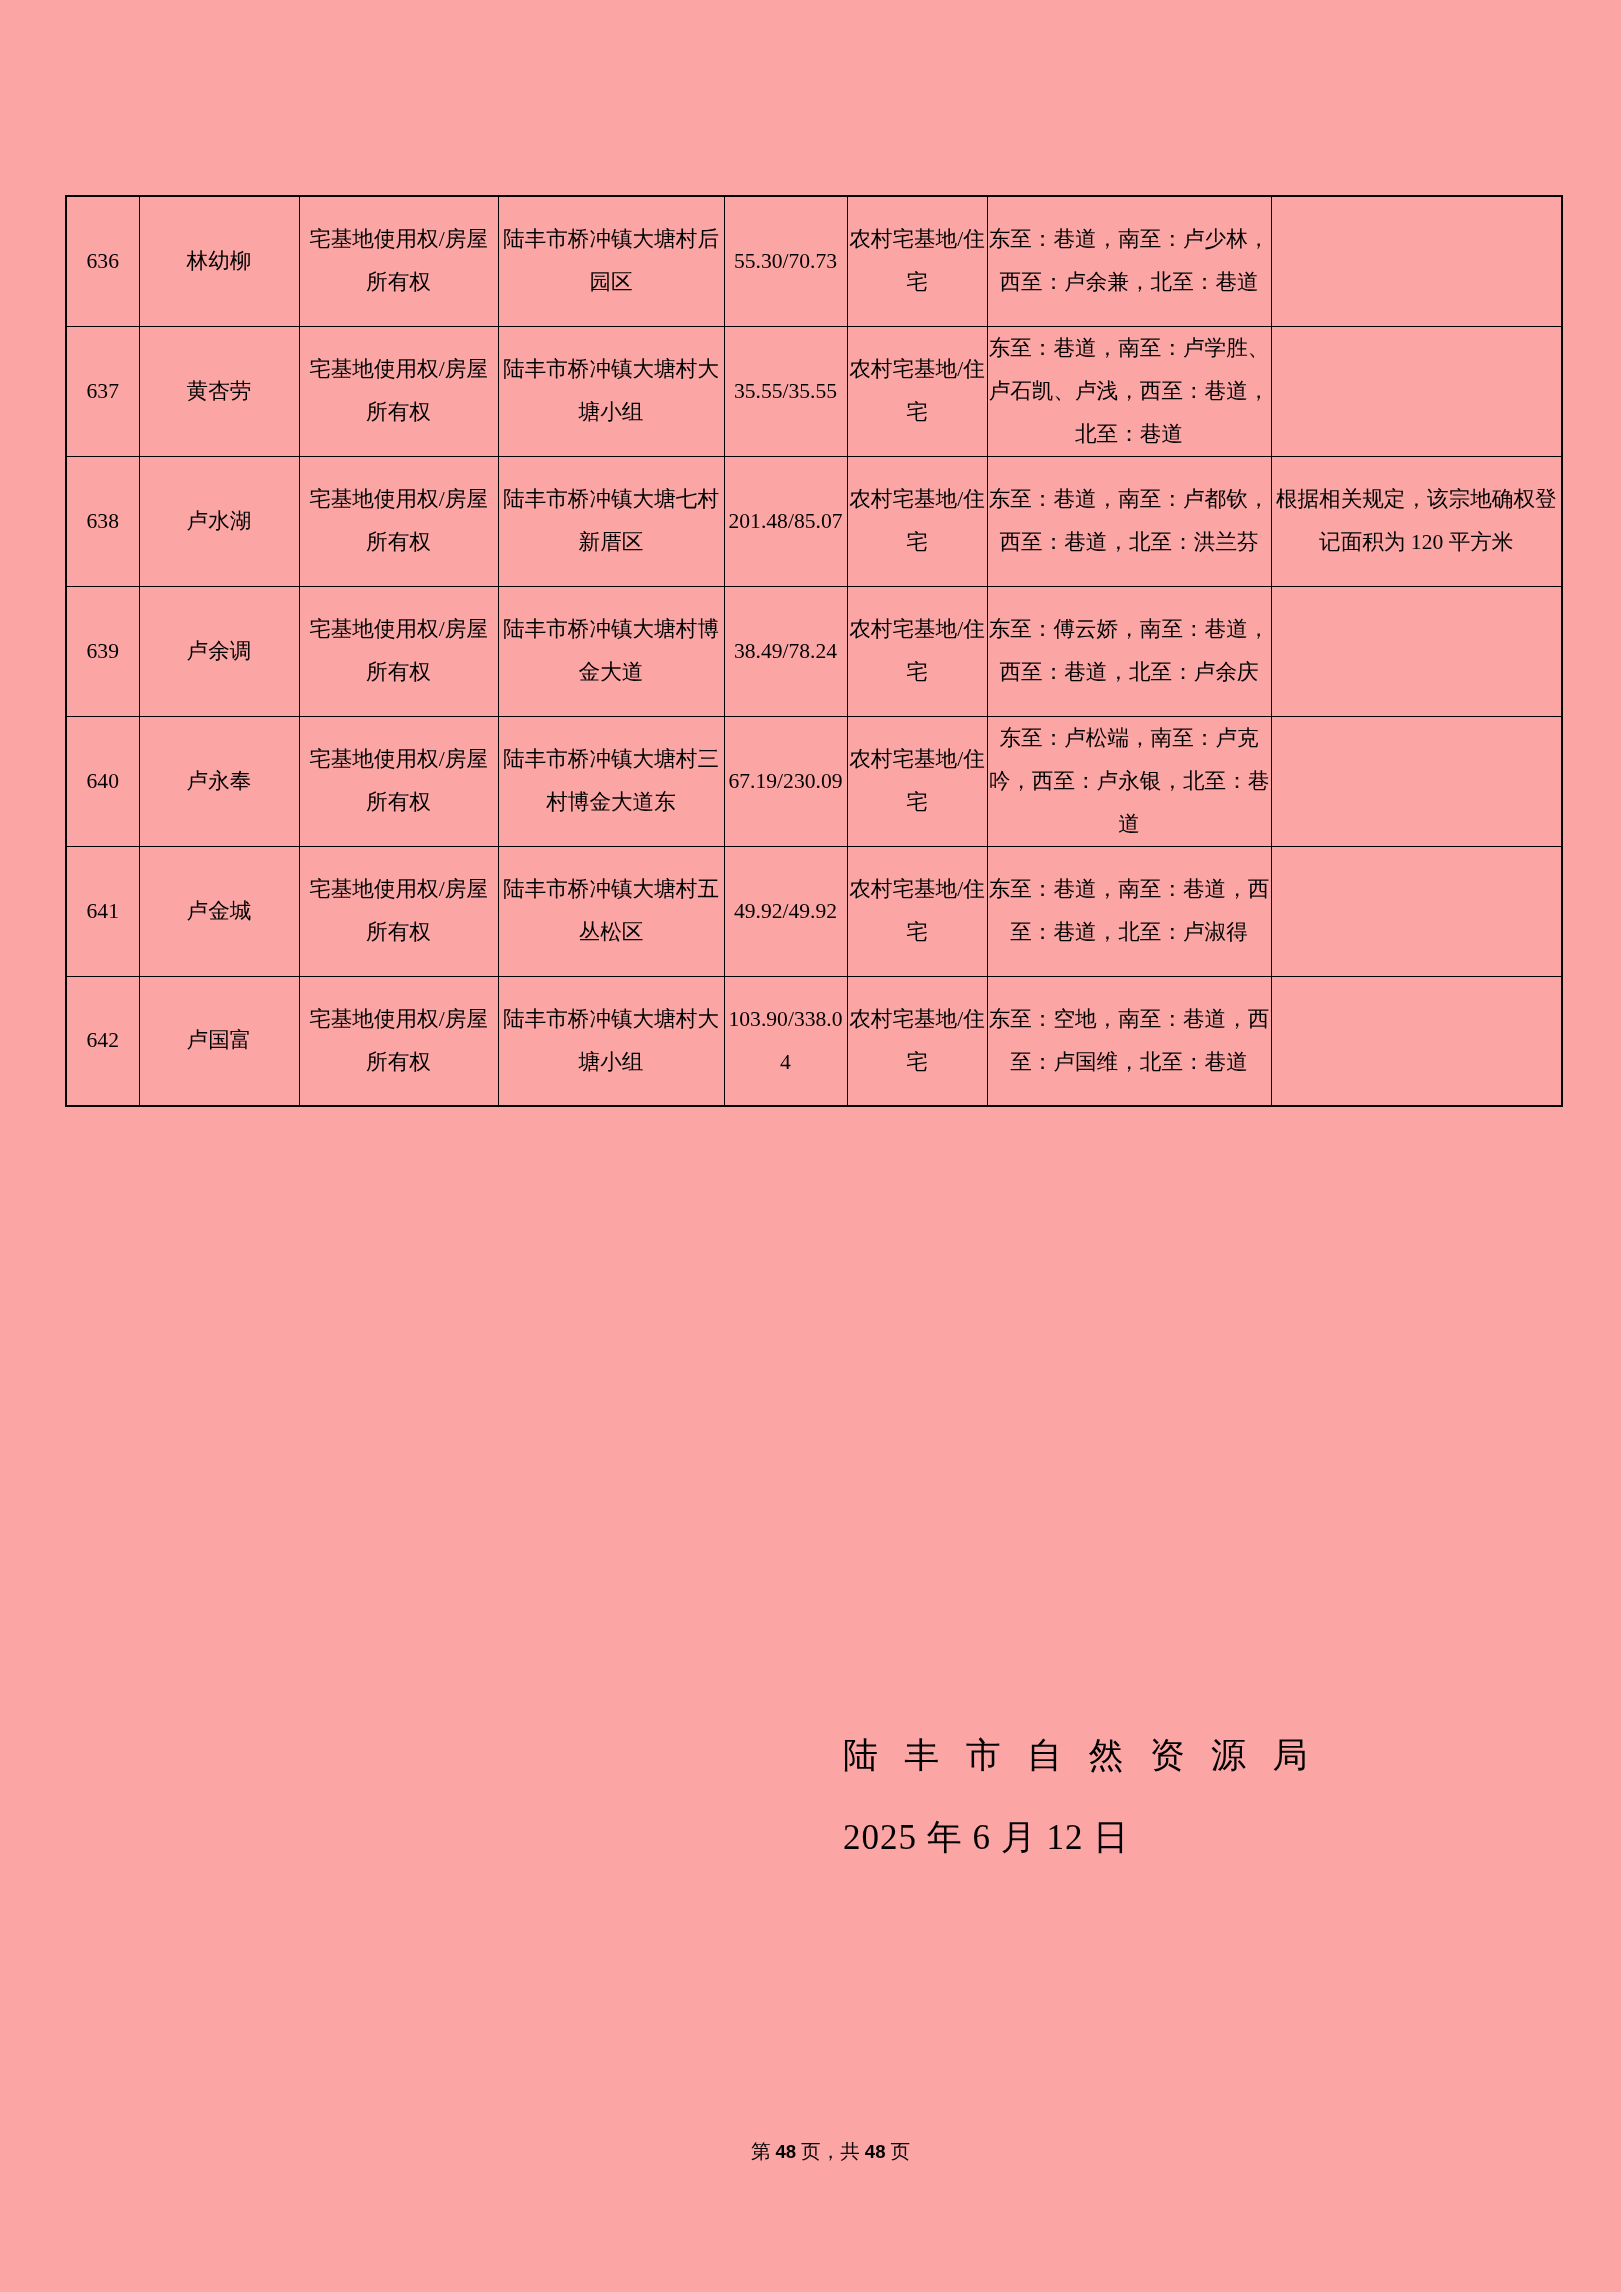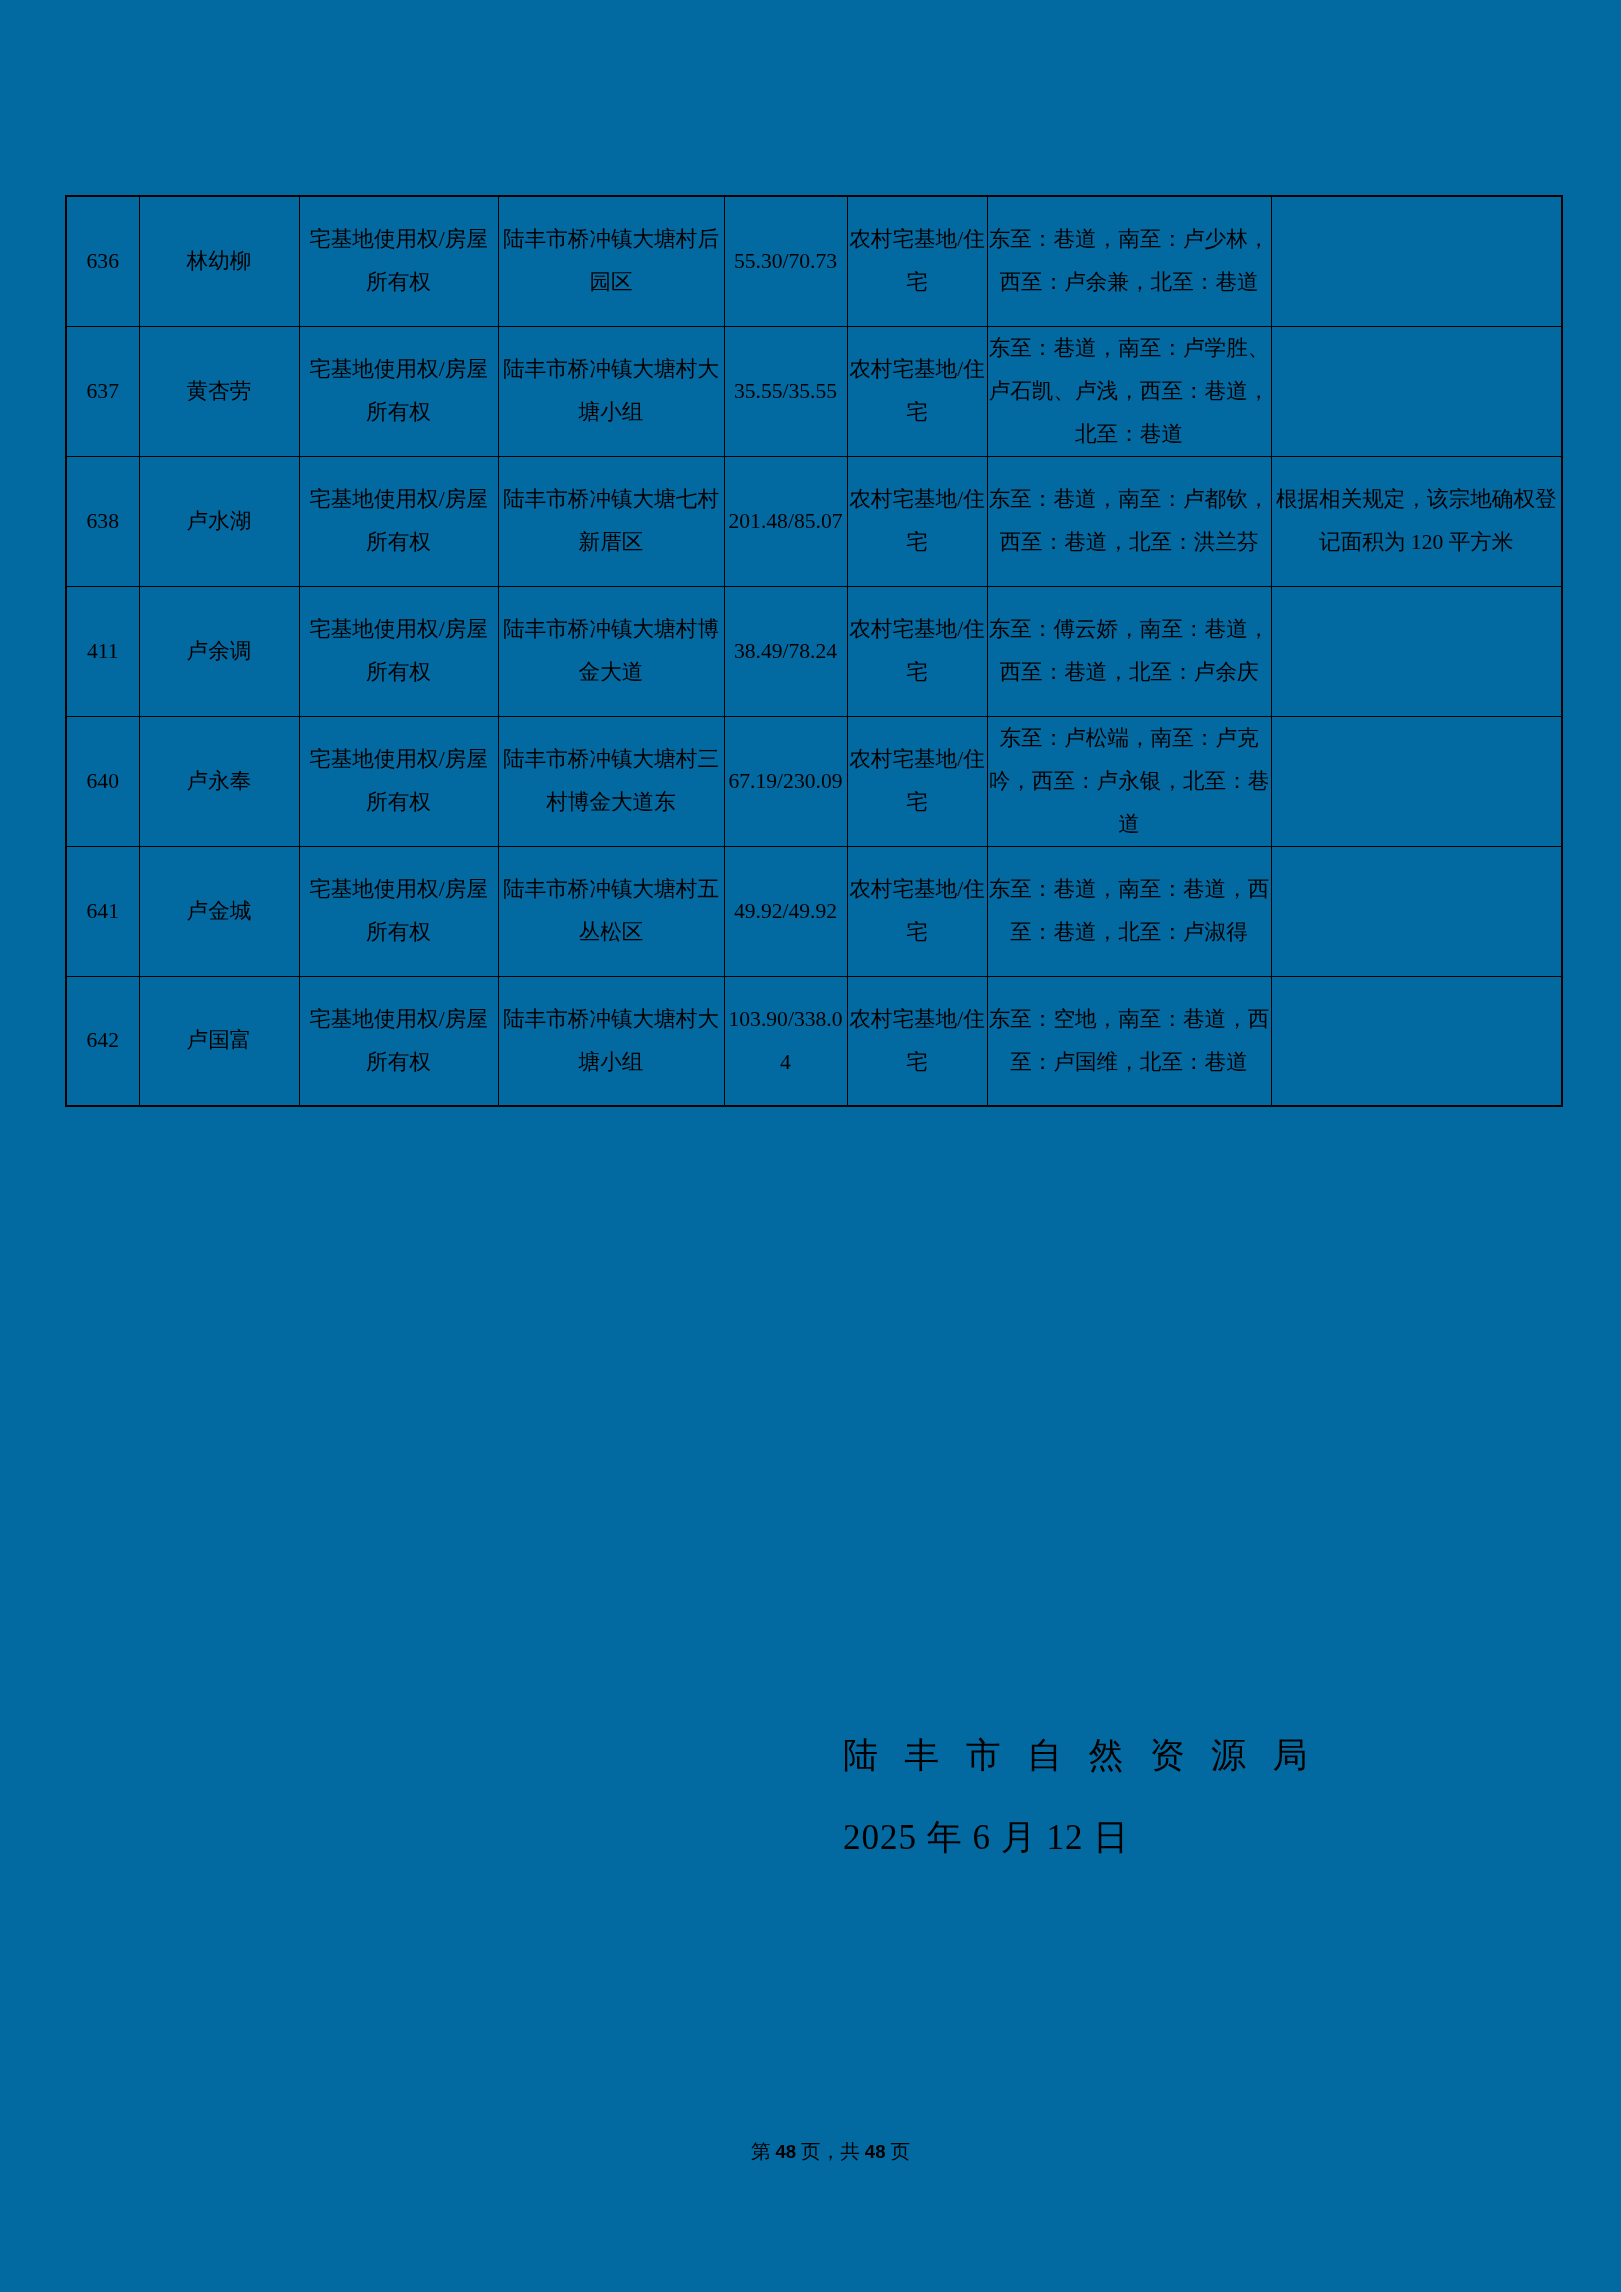--- a/index.html
+++ b/index.html
@@ -4,21 +4,21 @@
 <style>
   html, body {
     margin: 0;
     padding: 0;
     background: #ffffff;
   }
   .page {
     position: relative;
     width: 1621px;
     height: 2293px;
-    background: #0369a1;
+    background: #fca5a5;
     color: #000000;
     font-family: "Liberation Serif", "DejaVu Serif", serif;
     overflow: hidden;
   }
   table.doc-table {
     position: absolute;
     left: 65px;
     top: 195px;
     width: 1496px;
     border-collapse: collapse;
@@ -123,21 +123,21 @@
       <td class="c-no">638</td>
       <td class="c-name">卢水湖</td>
       <td class="c-right">宅基地使用权/房屋所有权</td>
       <td class="c-loc">陆丰市桥冲镇大塘七村新厝区</td>
       <td class="c-area">201.48/85.07</td>
       <td class="c-type">农村宅基地/住宅</td>
       <td class="c-bound">东至：巷道，南至：卢都钦，西至：巷道，北至：洪兰芬</td>
       <td class="c-remark">根据相关规定，该宗地确权登记面积为 120 平方米</td>
     </tr>
         <tr>
-      <td class="c-no">411</td>
+      <td class="c-no">639</td>
       <td class="c-name">卢余调</td>
       <td class="c-right">宅基地使用权/房屋所有权</td>
       <td class="c-loc">陆丰市桥冲镇大塘村博金大道</td>
       <td class="c-area">38.49/78.24</td>
       <td class="c-type">农村宅基地/住宅</td>
       <td class="c-bound">东至：傅云娇，南至：巷道，西至：巷道，北至：卢余庆</td>
       <td class="c-remark"></td>
     </tr>
         <tr>
       <td class="c-no">640</td>

